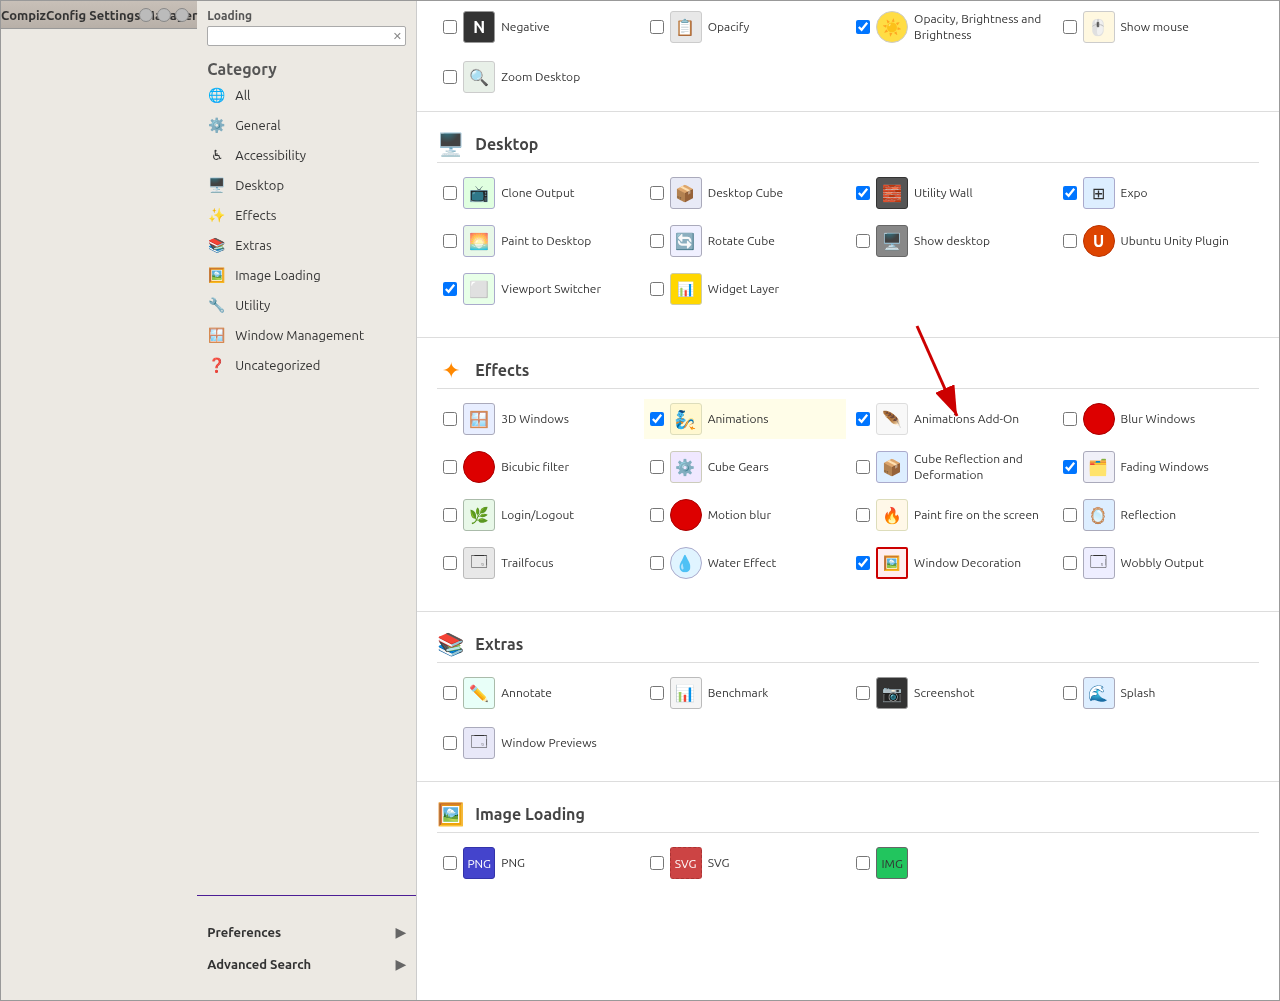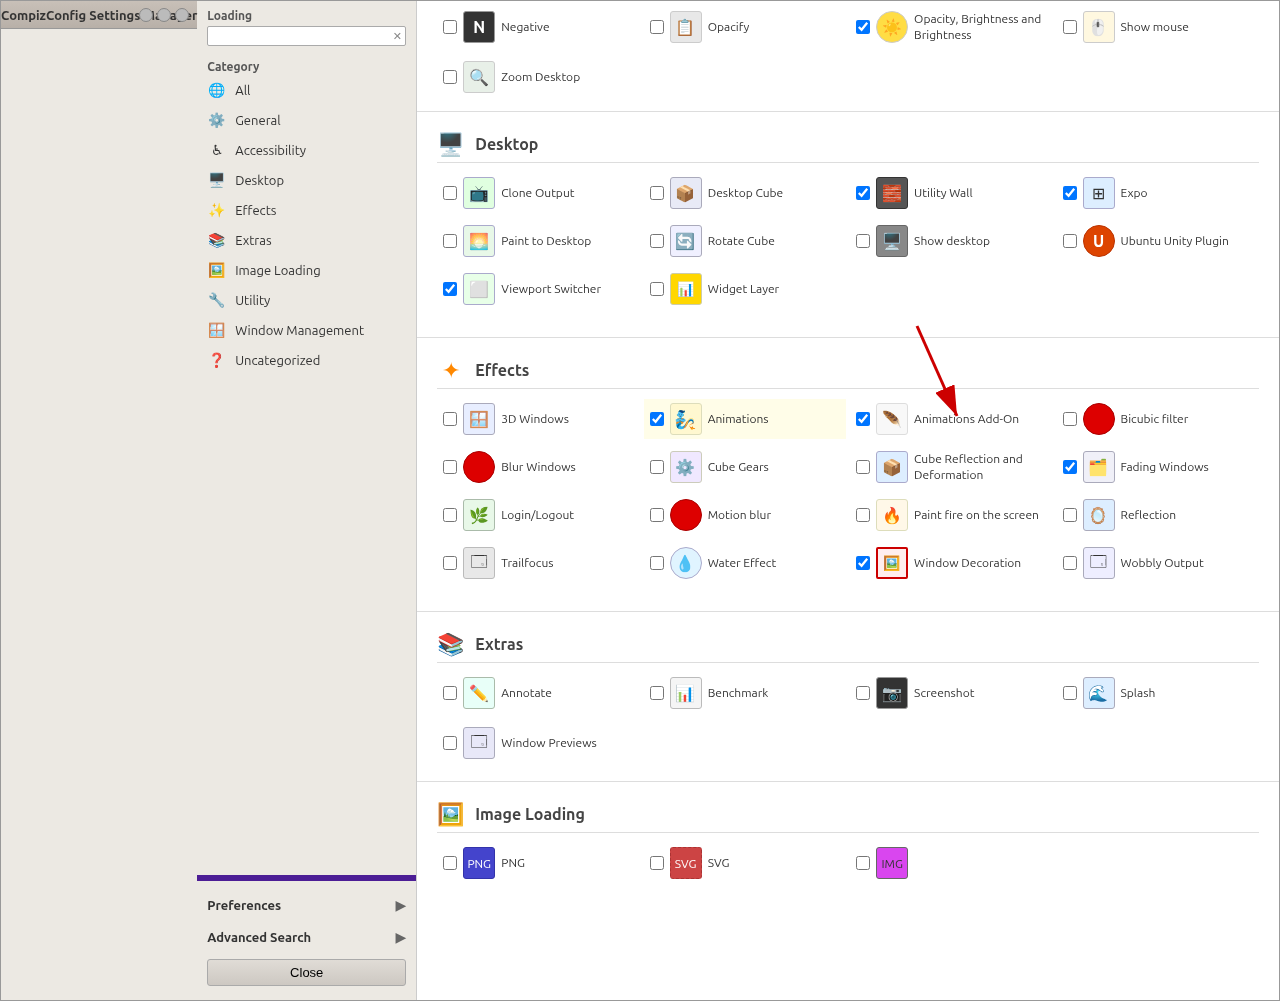--- a/index.html
+++ b/index.html
@@ -15,27 +15,27 @@
     .main-container { display: flex; flex: 1; overflow: hidden; }
 
     
     .sidebar { width: 220px; background: #ece9e3; border-right: 1px solid #ccc; display: flex; flex-direction: column; flex-shrink: 0; }
     .sidebar-filter { padding: 8px 10px; }
     .sidebar-filter-label { font-size: 12px; font-weight: bold; color: #555; margin-bottom: 4px; }
     .filter-input-wrap { display: flex; align-items: center; border: 1px solid #aaa; background: #fff; border-radius: 2px; }
     .filter-input { border: none; outline: none; background: transparent; flex: 1; padding: 2px 4px; font-size: 12px; }
     .filter-clear { width: 16px; height: 16px; cursor: pointer; font-size: 11px; color: #888; display: flex; align-items: center; justify-content: center; }
 
-    .sidebar-category-label { font-size: 12px; font-weight: bold; color: #555; padding: 6px 10px 2px; }
+    .sidebar-category-label { font-size: 16px; font-weight: bold; color: #555; padding: 6px 10px 2px; }
     .sidebar-items { flex: 1; overflow-y: auto; }
     .sidebar-item { display: flex; align-items: center; padding: 5px 10px; cursor: pointer; gap: 8px; }
     .sidebar-item-icon { width: 20px; height: 20px; display: flex; align-items: center; justify-content: center; font-size: 14px; flex-shrink: 0; }
     .sidebar-item-label { font-size: 13px; color: #333; }
 
-    .sidebar-bottom { border-top: 6px solid #4c1d95; padding: 8px 0; margin-top: 16px; }
+    .sidebar-bottom { border-top: 1px solid #4c1d95; padding: 20px 0; margin-top: 16px; }
     .sidebar-expand-item { display: flex; align-items: center; padding: 8px 10px; cursor: pointer; justify-content: space-between; }
     .sidebar-expand-label { font-size: 13px; font-weight: bold; color: #333; }
     .expand-arrow { font-size: 14px; color: #666; }
 
     .close-btn-wrap { padding: 6px 10px; }
     .close-btn { width: 100%; padding: 5px; background: linear-gradient(to bottom, #e0dcd6, #cdc8c2); border: 1px solid #aaa; border-radius: 3px; cursor: pointer; font-size: 13px; text-align: center; }
 
     
     .content-area { flex: 1; overflow-y: scroll; background: #fff; padding: 0; }
     .content-inner { padding: 10px 20px; }
@@ -141,23 +141,20 @@
 
       <div class="sidebar-bottom">
         <div class="sidebar-expand-item">
           <span class="sidebar-expand-label">Preferences</span>
           <span class="expand-arrow">▶</span>
         </div>
         <div class="sidebar-expand-item">
           <span class="sidebar-expand-label">Advanced Search</span>
           <span class="expand-arrow">▶</span>
         </div>
-        <div class="close-btn-wrap">
-          <button class="close-btn">Close</button>
-        </div>
       </div>
     </div>
 
     <div class="content-area">
       <div class="content-wrapper">
 
         <div class="content-inner" style="padding-top:6px; padding-bottom:6px;">
 
           <div class="plugin-grid">
 
@@ -332,32 +329,32 @@
             <div class="plugin-item">
               <input type="checkbox" class="plugin-checkbox" checked="" style="">
               <div class="plugin-icon" style="background:#f8f8f8; border:1px solid #ddd;">
                 <span style="font-size:16px;">🪶</span>
               </div>
               <span class="plugin-label">Animations Add-On</span>
             </div>
 
             <div class="plugin-item">
               <input type="checkbox" class="plugin-checkbox" style="">
+              <div class="plugin-icon" style="background:#dd0000; border-radius:50%; border:1px solid #aa0000;">
+                <span style="font-size:16px;"> </span>
+              </div>
+              <span class="plugin-label">Blur Windows</span>
+            </div>
+
+            <div class="plugin-item">
+              <input type="checkbox" class="plugin-checkbox" style="">
               <div class="plugin-icon" style="background:#dd0000; border-radius:50%; border:1px solid #aa0000; display:flex; align-items:center; justify-content:center;">
                 <span style="font-size:16px; color:#fff;"> </span>
               </div>
               <span class="plugin-label">Bicubic filter</span>
-            </div>
-
-            <div class="plugin-item">
-              <input type="checkbox" class="plugin-checkbox" style="">
-              <div class="plugin-icon" style="background:#dd0000; border-radius:50%; border:1px solid #aa0000;">
-                <span style="font-size:16px;"> </span>
-              </div>
-              <span class="plugin-label">Blur Windows</span>
             </div>
 
             <div class="plugin-item">
               <input type="checkbox" class="plugin-checkbox" style="">
               <div class="plugin-icon" style="background:#f0e8ff; border:1px solid #ccb;">
                 <span style="font-size:16px;">⚙️</span>
               </div>
               <span class="plugin-label">Cube Gears</span>
             </div>
 
@@ -512,21 +509,21 @@
             </div>
             <div class="plugin-item">
               <input type="checkbox" class="plugin-checkbox" style="">
               <div class="plugin-icon" style="background:#cc4444; border:1px solid #aa3333; border-style: dashed;">
                 <span style="font-size:12px; color:#fff;">SVG</span>
               </div>
               <span class="plugin-label">SVG</span>
             </div>
             <div class="plugin-item">
               <input type="checkbox" class="plugin-checkbox" style="">
-              <div class="plugin-icon" style="background:#d946ef; border:1px solid #666;">
+              <div class="plugin-icon" style="background:#22c55e; border:1px solid #666;">
                 <span style="font-size:12px;">IMG</span>
               </div>
             </div>
           </div>
         </div>
 
       </div>
     </div>
   </div>
 </div>

